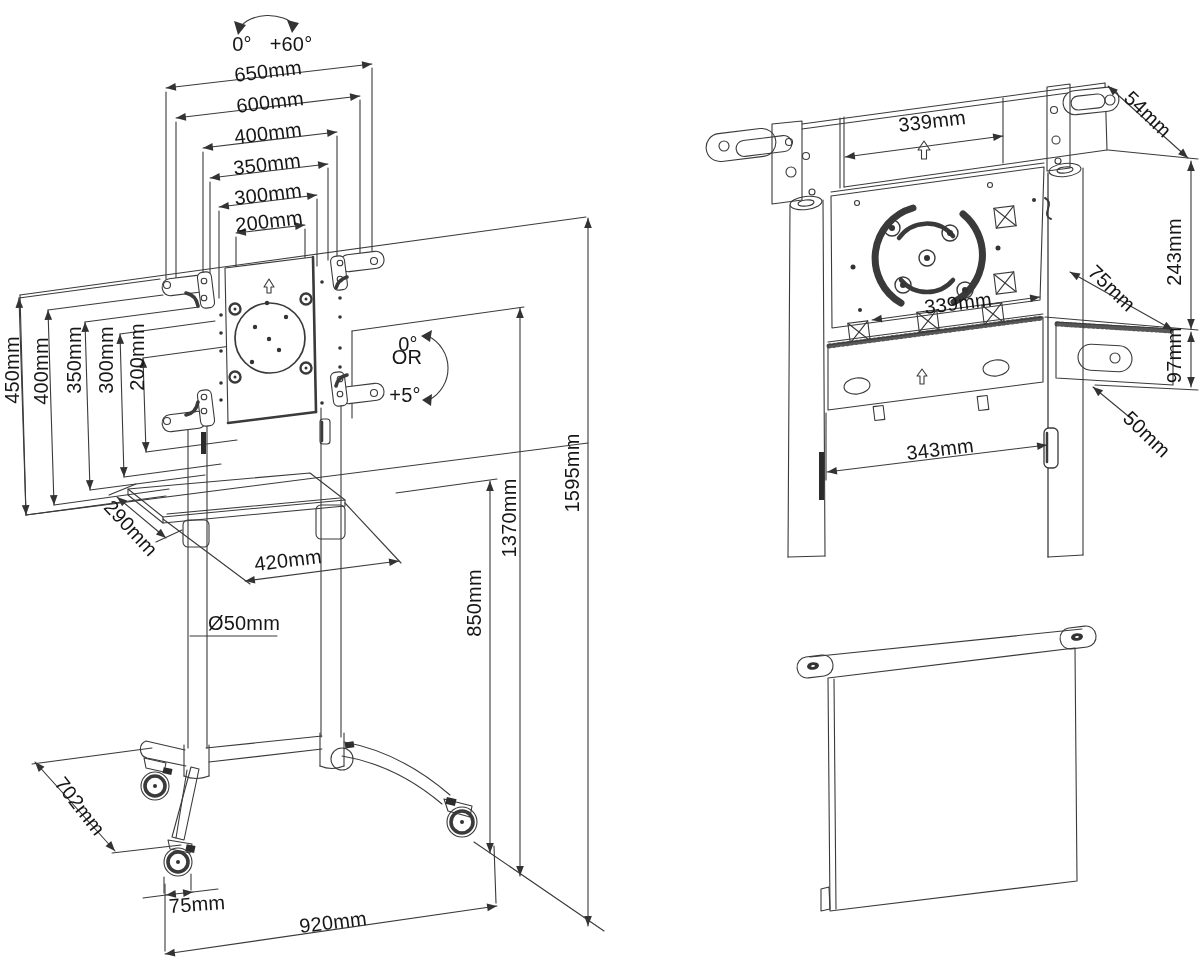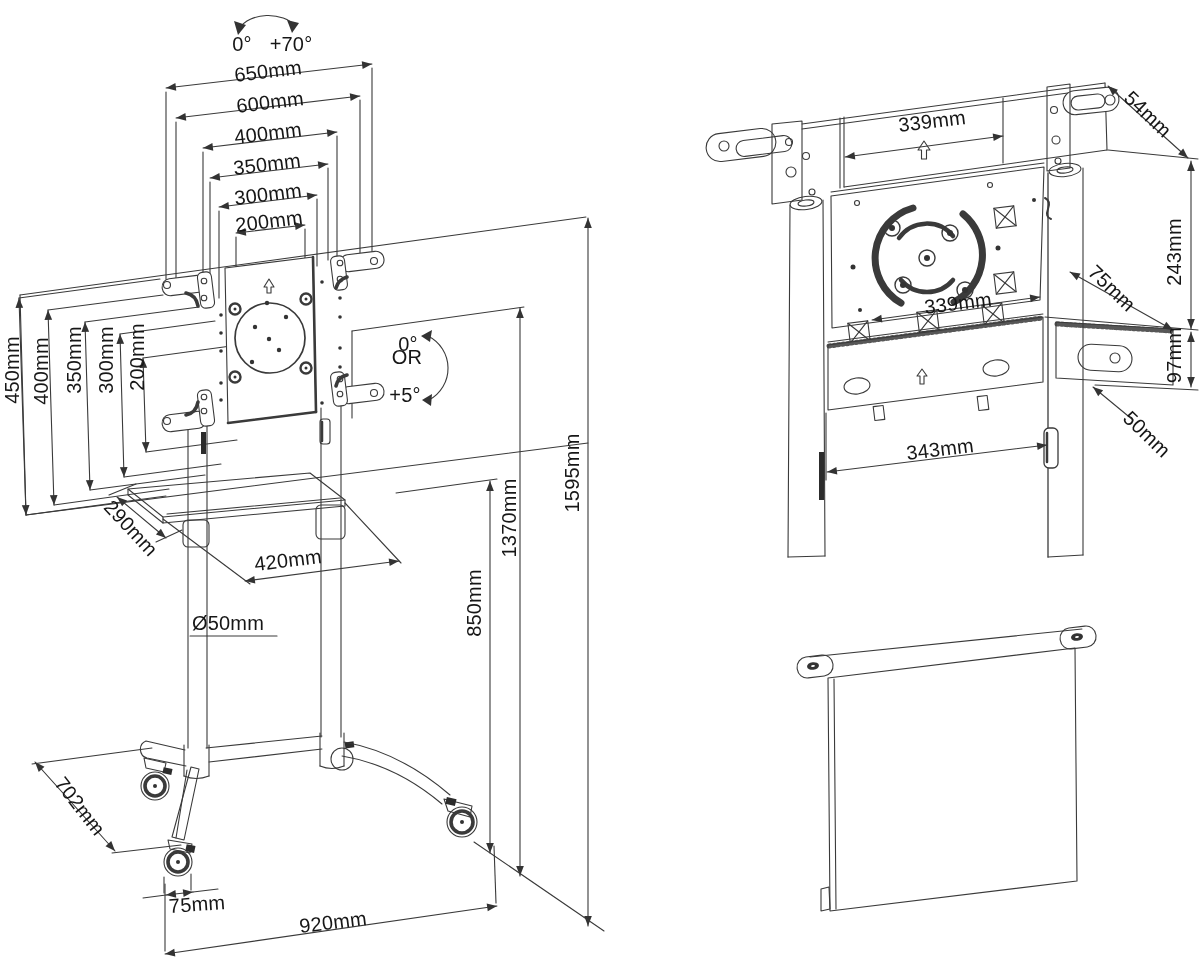--- a/index.html
+++ b/index.html
@@ -389,42 +389,42 @@
       <ellipse cx="1077" cy="637" rx="2" ry="1" transform="rotate(-7 1077 637)" fill="#fff" stroke="none"></ellipse>
       <path d="M810,657 L1082,629"></path>
       <path d="M828,678 L1075,648 L1077,881 L830,911 Z"></path>
       <path d="M834,679 L836,909"></path>
       <path d="M821,889 L829,887 L830,909 L821,911 Z"></path>
     </g>
   </g>
 </svg>
 
 <div class="dim-label" style="left:242px;top:44px;transform:translate(-50%,-50%)">0°</div>
-<div class="dim-label" style="left:291px;top:44px;transform:translate(-50%,-50%)">+70°</div>
+<div class="dim-label" style="left:291px;top:44px;transform:translate(-50%,-50%)">+60°</div>
 
 <div class="dim-label" style="left:268px;top:71px;transform:translate(-50%,-50%) rotate(-7deg)">650mm</div>
 <div class="dim-label" style="left:270px;top:102px;transform:translate(-50%,-50%) rotate(-7deg)">600mm</div>
 <div class="dim-label" style="left:268px;top:133px;transform:translate(-50%,-50%) rotate(-7deg)">400mm</div>
 <div class="dim-label" style="left:267px;top:164px;transform:translate(-50%,-50%) rotate(-7deg)">350mm</div>
 <div class="dim-label" style="left:268px;top:194px;transform:translate(-50%,-50%) rotate(-7deg)">300mm</div>
 <div class="dim-label" style="left:269px;top:221px;transform:translate(-50%,-50%) rotate(-7deg)">200mm</div>
 
 <div class="dim-label" style="left:12px;top:370px;transform:translate(-50%,-50%) rotate(-90deg)">450mm</div>
 <div class="dim-label" style="left:41px;top:371px;transform:translate(-50%,-50%) rotate(-90deg)">400mm</div>
 <div class="dim-label" style="left:74px;top:360px;transform:translate(-50%,-50%) rotate(-90deg)">350mm</div>
 <div class="dim-label" style="left:106px;top:360px;transform:translate(-50%,-50%) rotate(-90deg)">300mm</div>
 <div class="dim-label" style="left:137px;top:357px;transform:translate(-50%,-50%) rotate(-90deg)">200mm</div>
 
 <div class="dim-label" style="left:408px;top:344px;transform:translate(-50%,-50%)">0°</div>
 <div class="dim-label" style="left:407px;top:357px;transform:translate(-50%,-50%)">OR</div>
 <div class="dim-label" style="left:405px;top:395px;transform:translate(-50%,-50%)">+5°</div>
 
 <div class="dim-label" style="left:131px;top:528px;transform:translate(-50%,-50%) rotate(47deg)">290mm</div>
 <div class="dim-label" style="left:288px;top:560px;transform:translate(-50%,-50%) rotate(-7deg)">420mm</div>
-<div class="dim-label" style="left:228px;top:623px;transform:translate(-50%,-50%)">Ø50mm</div>
+<div class="dim-label" style="left:244px;top:623px;transform:translate(-50%,-50%)">Ø50mm</div>
 
 <div class="dim-label" style="left:572px;top:473px;transform:translate(-50%,-50%) rotate(-90deg)">1595mm</div>
 <div class="dim-label" style="left:509px;top:518px;transform:translate(-50%,-50%) rotate(-90deg)">1370mm</div>
 <div class="dim-label" style="left:474px;top:603px;transform:translate(-50%,-50%) rotate(-90deg)">850mm</div>
 
 <div class="dim-label" style="left:80px;top:806px;transform:translate(-50%,-50%) rotate(52deg)">702mm</div>
 <div class="dim-label" style="left:197px;top:904px;transform:translate(-50%,-50%) rotate(-4deg)">75mm</div>
 <div class="dim-label" style="left:333px;top:922px;transform:translate(-50%,-50%) rotate(-7deg)">920mm</div>
 
 <div class="dim-label" style="left:932px;top:121px;transform:translate(-50%,-50%) rotate(-7deg)">339mm</div>

